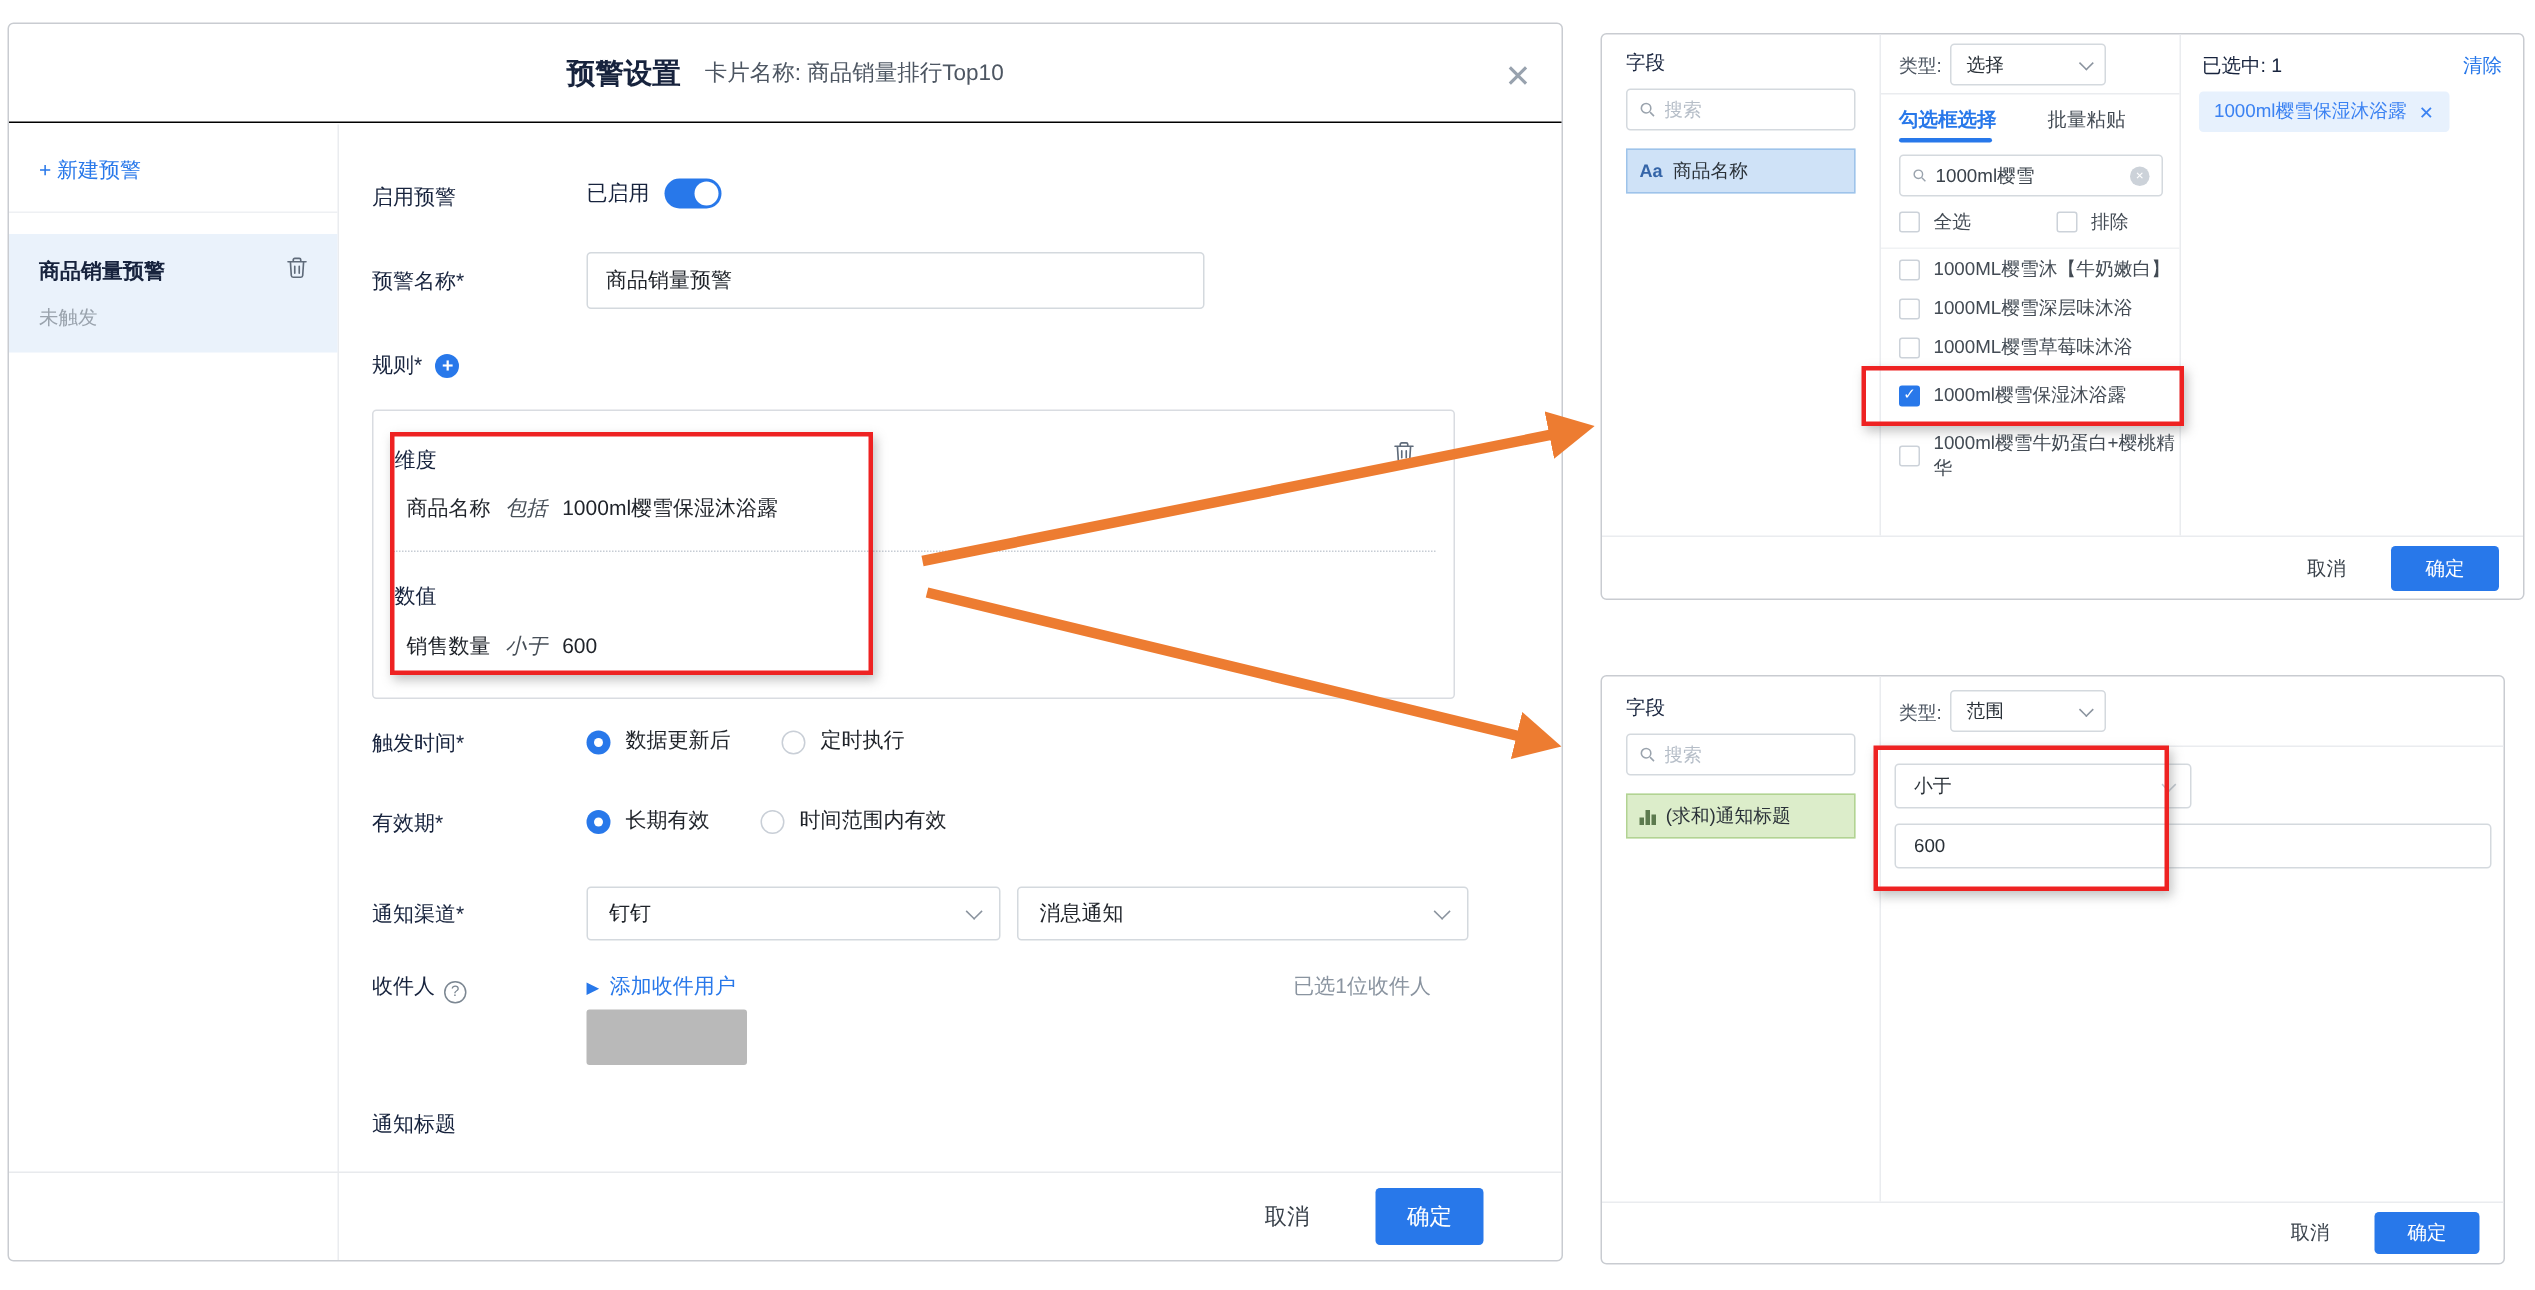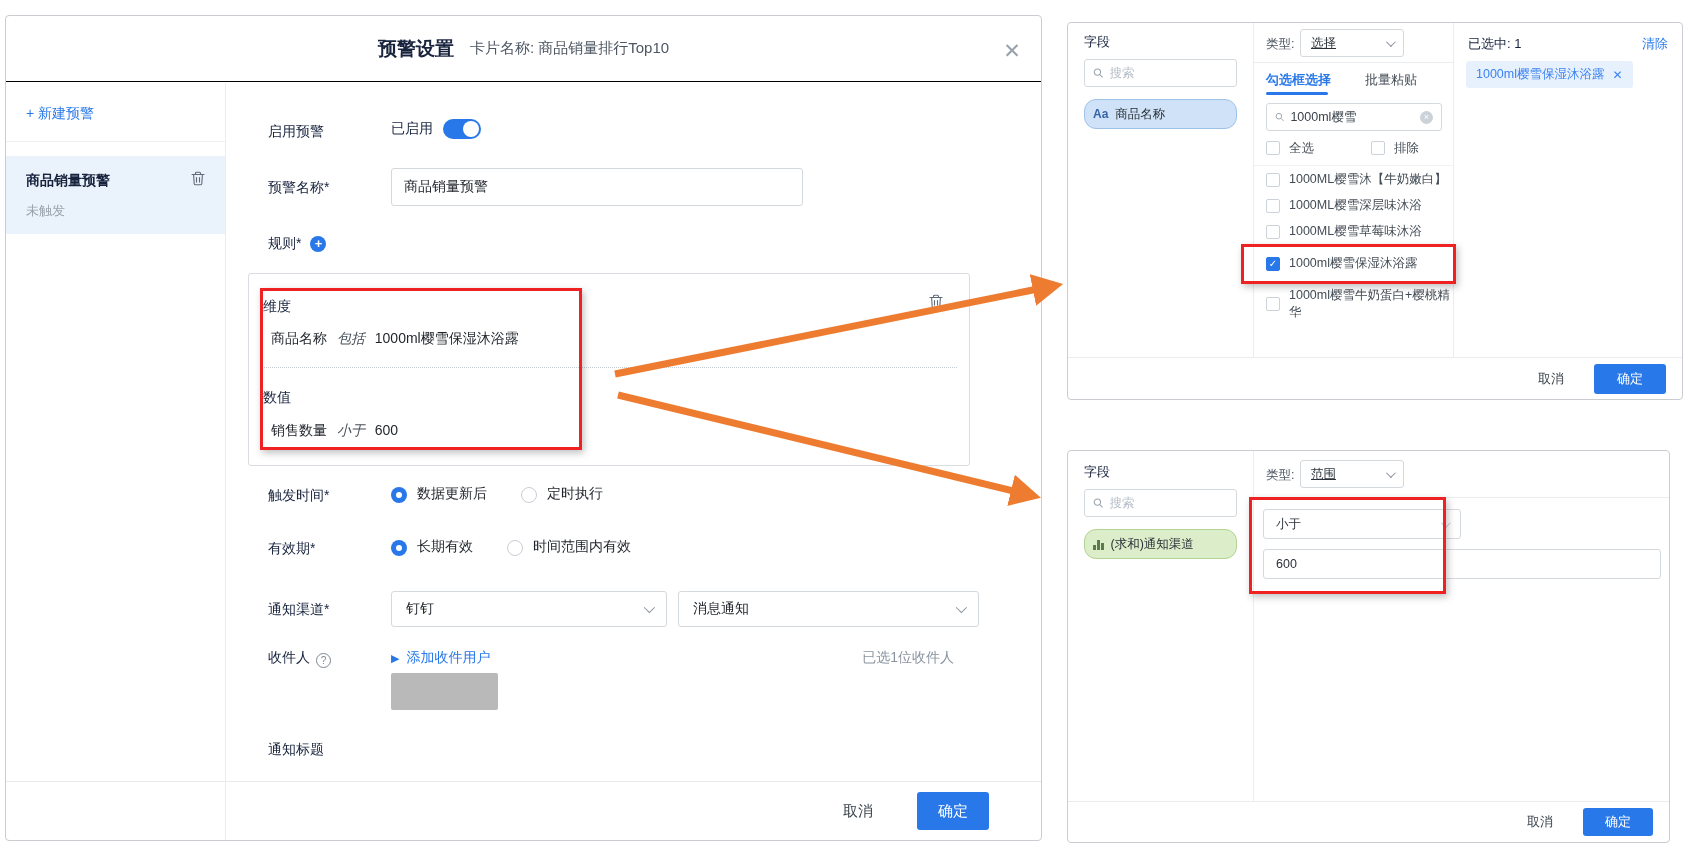--- a/index.html
+++ b/index.html
@@ -20,21 +20,21 @@
 
   .sidebar { position:absolute; left:0; top:67px; bottom:0; width:220px; border-right:1px solid #eaecef; }
   .new-alert { margin:0 0 0 0; padding:22px 20px 18px; color:#2878ea; font-size:14px;
     border-bottom:1px solid #eef0f3; cursor:pointer; }
   .alert-item { margin-top:14px; background:#eaf2fb; padding:15px 20px 14px; }
   .alert-item-row { display:flex; align-items:center; justify-content:space-between; }
   .alert-item-name { font-size:14px; font-weight:bold; color:#17233d; }
   .alert-item-status { margin-top:12px; font-size:13px; color:#9aa3ad; }
 
   .content { position:absolute; left:220px; top:67px; right:0; bottom:59px; }
-  .flabel { position:absolute; left:22px; font-size:14px; color:#17233d;margin-left:20px; }
+  .flabel { position:absolute; left:22px; font-size:14px; color:#17233d; }
   .fctl { position:absolute; left:165px; }
 
   .toggle-wrap { display:flex; align-items:center; gap:10px; font-size:14px; color:#17233d; }
   .toggle { width:38px; height:20px; border-radius:10px; background:#2878ea; position:relative; cursor:pointer; }
   .toggle .knob { position:absolute; right:2px; top:2px; width:16px; height:16px; border-radius:50%; background:#fff; }
 
   .tinput { height:38px; border:1px solid #d4d9de; border-radius:3px; font-size:14px; color:#1f2329;
     padding:0 12px; outline:none; background:#fff; font-family:inherit; }
 
   .rules-label { display:flex; align-items:center; gap:9px; }
@@ -83,28 +83,28 @@
   .btn-text { font-size:15px; color:#3a424b; cursor:pointer; }
   .btn-primary { min-width:72px; height:38px; background:#2878ea; color:#fff; border:none; border-radius:3px;
     font-size:15px; cursor:pointer; font-family:inherit; }
 
   
   .sec-title { font-size:13px; color:#17233d; }
   .search-box { border:1px solid #d4d9de; border-radius:3px; height:28px; display:flex; align-items:center;
     padding:0 8px; gap:6px; background:#fff; }
   .search-box input { border:none; outline:none; width:100%; font-size:12.5px; color:#3a424b; font-family:inherit; }
   .search-box input::placeholder { color:#b6bec8; }
-  .field-chip { height:30px; border-radius:12px; display:flex; align-items:center; padding:0 8px; gap:7px;
+  .field-chip { height:30px; border-radius:0; display:flex; align-items:center; padding:0 8px; gap:7px;
     font-size:12.5px; color:#2a3138; cursor:pointer; }
   .field-chip.text { background:#cfe2f7; border:1px solid #9ec3ea; }
   .field-chip.measure { background:#dcedca; border:1px solid #b2d393; }
   .aa-icon { font-size:12px; font-weight:bold; color:#3565a8; }
   .type-row { font-size:12.5px; color:#4d5662; }
   .mini-dd { position:absolute; height:28px; width:104px; border:1px solid #d4d9de; border-radius:3px;
-    display:flex; align-items:center; padding:0 10px; font-size:12.5px; color:#2a3138; cursor:pointer; background:#fff;text-decoration:underline; }
+    display:flex; align-items:center; padding:0 10px; font-size:12.5px; color:#2a3138; cursor:pointer; background:#fff; }
   .mini-dd .chev { margin-left:auto; width:7px; height:7px; }
   .checkbox { width:14px; height:14px; border:1px solid #ccd2d9; border-radius:2px; background:#fff;
     flex:0 0 auto; cursor:pointer; display:flex; align-items:center; justify-content:center; }
   .checkbox.on { background:#2878ea; border-color:#2878ea; color:#fff; font-size:10px; }
   .opt-row { position:absolute; left:12px; display:flex; align-items:center; gap:9px;
     font-size:12.5px; color:#434b54; }
   .panel-footer { position:absolute; left:0; right:0; bottom:0; border-top:1px solid #eaecef;
     display:flex; align-items:center; justify-content:flex-end; gap:30px; padding-right:16px; }
   .btn-sm-text { font-size:13px; color:#3a424b; cursor:pointer; }
   .btn-sm-primary { width:72px; height:30px; background:#2878ea; color:#fff; border:none; border-radius:3px;
@@ -359,21 +359,21 @@
             <path d="M8 8l3 3" stroke="#9aa3ad" stroke-width="1.2"></path>
           </svg>
         <input placeholder="搜索" style="">
       </div>
       <div class="field-chip measure" style="margin-top:12px">
         <span class="bars-icon">
             <i style="height:5px"></i>
             <i style="height:10px"></i>
             <i style="height:7px"></i>
           </span>
-        <span>(求和)通知渠道</span>
+        <span>(求和)通知标题</span>
       </div>
     </div>
 
     <div class="rp-right">
       <div class="rp-typerow">
         <span class="type-row" style="position:absolute; left:12px; top:16px">类型:</span>
         <div class="mini-dd" style="left:46px; top:9px">
           <span>范围</span>
             <span class="chev"></span>
         </div>

